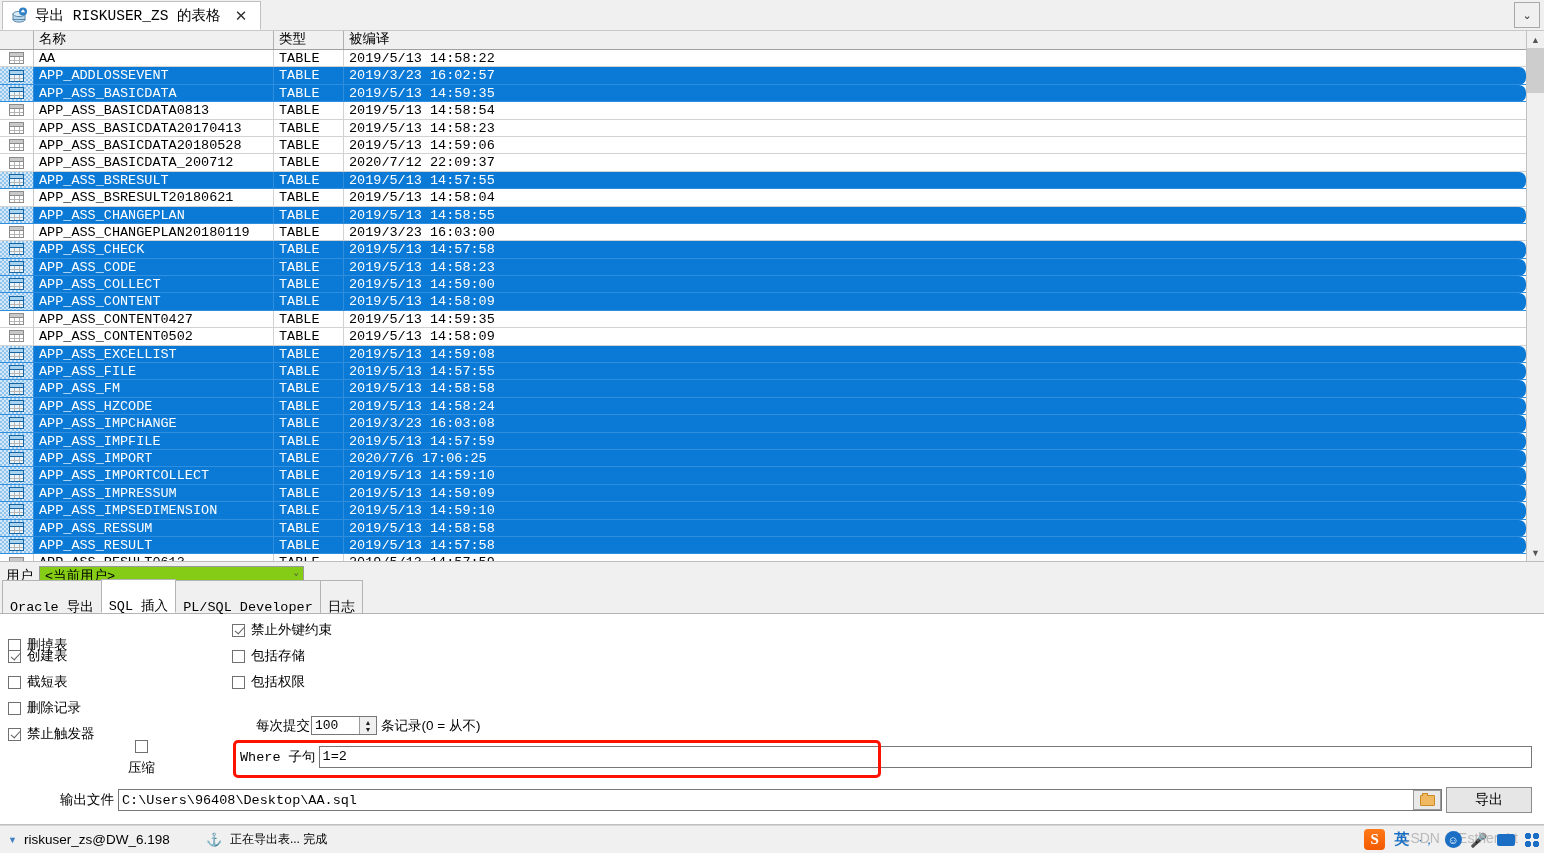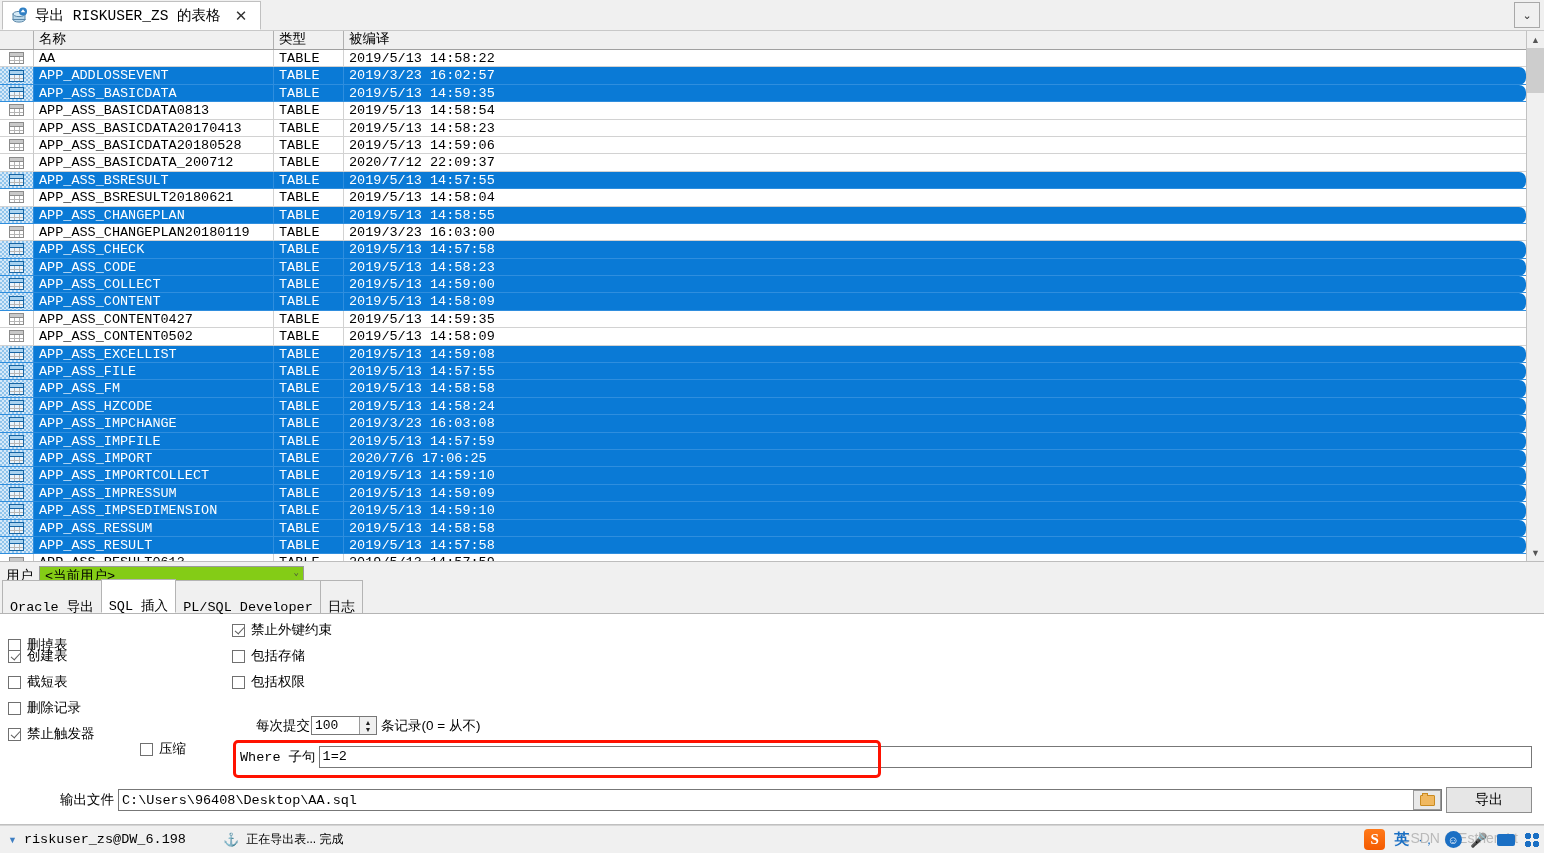--- a/index.html
+++ b/index.html
@@ -455,21 +455,21 @@
     display: flex;
     align-items: center;
     flex: none;
     position: relative;
     padding-left: 8px;
     gap: 7px;
     border-top: 1px solid #d4d4d4;
   }
   .status-caret { color: #3e7ec2; font-size: 9px; }
   .status-conn {
-    font-family: Liberation Mono, monospace;
+    font-family: Liberation Sans, sans-serif;
     font-size: 13.5px;
   }
   .status-pin { margin-left: 30px; color: #777; font-size: 13px; }
   .status-msg {
     font-family: "Liberation Sans", sans-serif;
     font-size: 12px;
   }
 
   
   .ime {
@@ -850,21 +850,21 @@
     </div>
     <div class="cb-line" style="left:232px; top:33px;">
       <span class="cbox" id="cb-r1"></span>
       <span>包括存储</span>
     </div>
     <div class="cb-line" style="left:232px; top:59px;">
       <span class="cbox" id="cb-r2"></span>
       <span>包括权限</span>
     </div>
 
-    <div class="cb-line" style="left:140px; top:126px;">
+    <div class="cb-line" style="left:128px; top:126px;flex-direction:column;">
       <span class="cbox" id="cb-comp"></span>
       <span>压缩</span>
     </div>
   </div>
 
   <div class="commit-row">
     <span>每次提交</span>
     <span class="spin">
       <span class="val">100</span>
       <span class="arrows">

